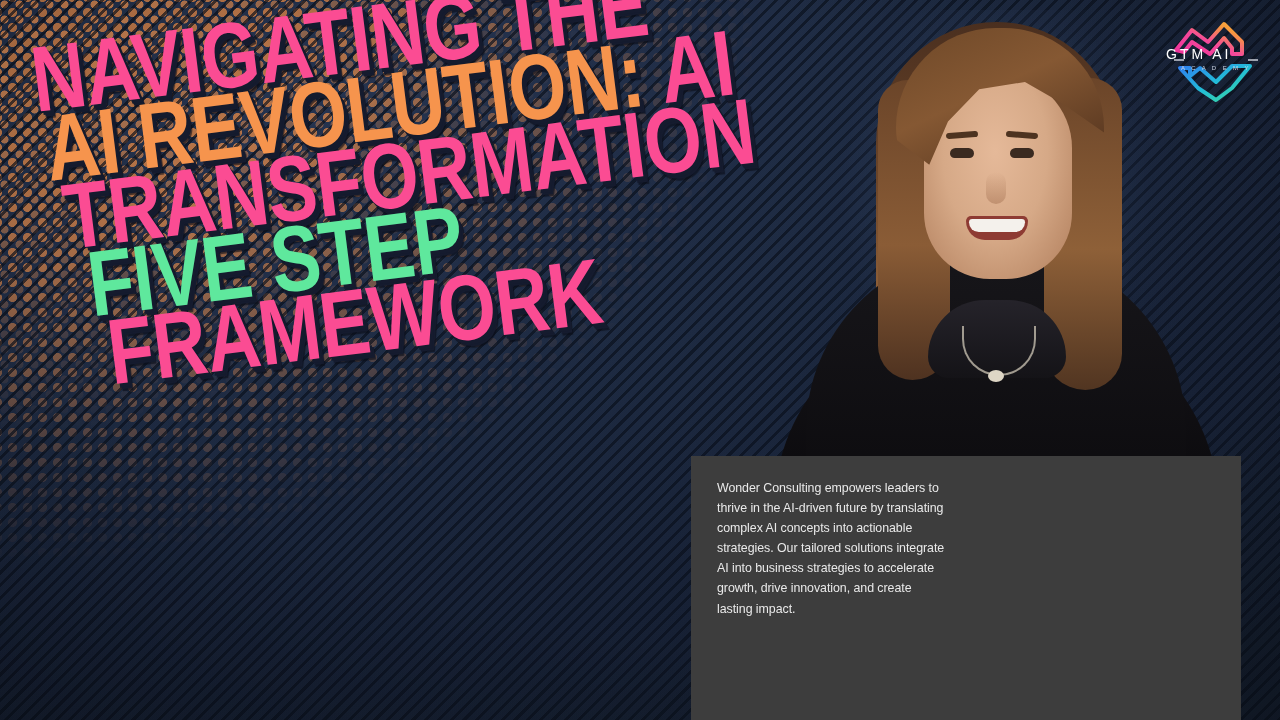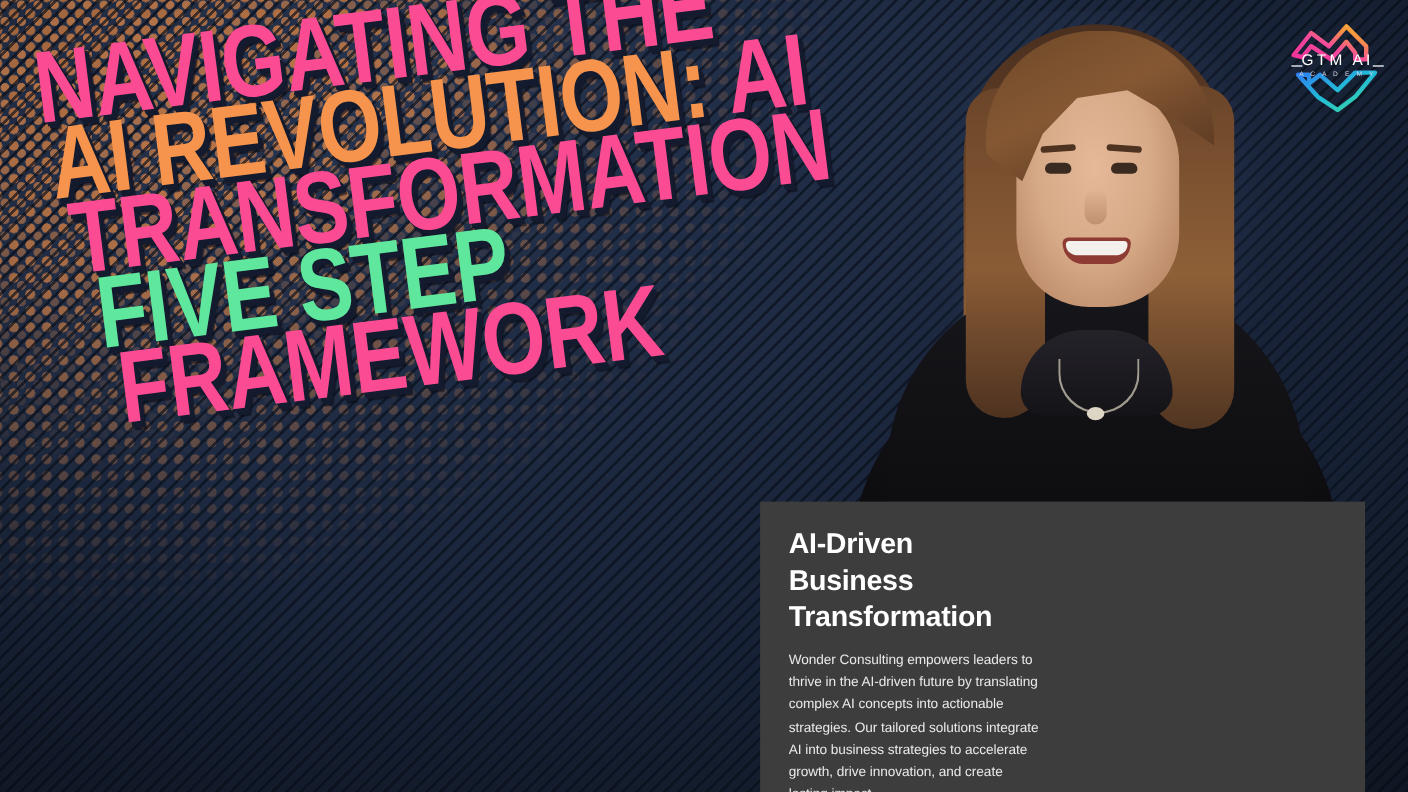--- a/index.html
+++ b/index.html
@@ -246,21 +246,21 @@
     position: absolute;
     right: 14px;
     top: 8px;
     width: 100px;
     height: 100px;
   }
   #gtm-logo .gtm-text {
     position: absolute;
     left: 0; top: 38px;
     width: 100%;
-    text-align: center;
+    text-align: left;
     color: #ffffff;
     font-size: 14px;
     font-weight: 400;
     letter-spacing: 3px;
   }
   #gtm-logo .gtm-sub {
     position: absolute;
     left: 0; top: 57px;
     width: 100%;
     text-align: center;
@@ -416,18 +416,17 @@
       <path d="M14 60 L24 60 L24 68 L34 60 L50 74 L66 58 L84 58 L66 80 L50 92 L32 80 Z" fill="none" stroke="url(#gBot)" stroke-width="4" stroke-linejoin="round"></path>
       <line x1="8" y1="52" x2="18" y2="52" stroke="#d8dce6" stroke-width="1.4"></line>
       <line x1="82" y1="52" x2="92" y2="52" stroke="#d8dce6" stroke-width="1.4"></line>
     </svg>
     <div class="gtm-text">GTM AI</div>
     <div class="gtm-sub">A C A D E M Y</div>
   </div>
 
   <div id="wonder-card">
     <div class="wc-left">
-      <h2 class="wc-title">AI-Driven Business Transformation</h2>
       <p class="wc-body">Wonder Consulting empowers leaders to thrive in the AI-driven future by translating complex AI concepts into actionable strategies. Our tailored solutions integrate AI into business strategies to accelerate growth, drive innovation, and create lasting impact.</p>
     </div>
   </div>
 
 </div>
 
 </body></html>

